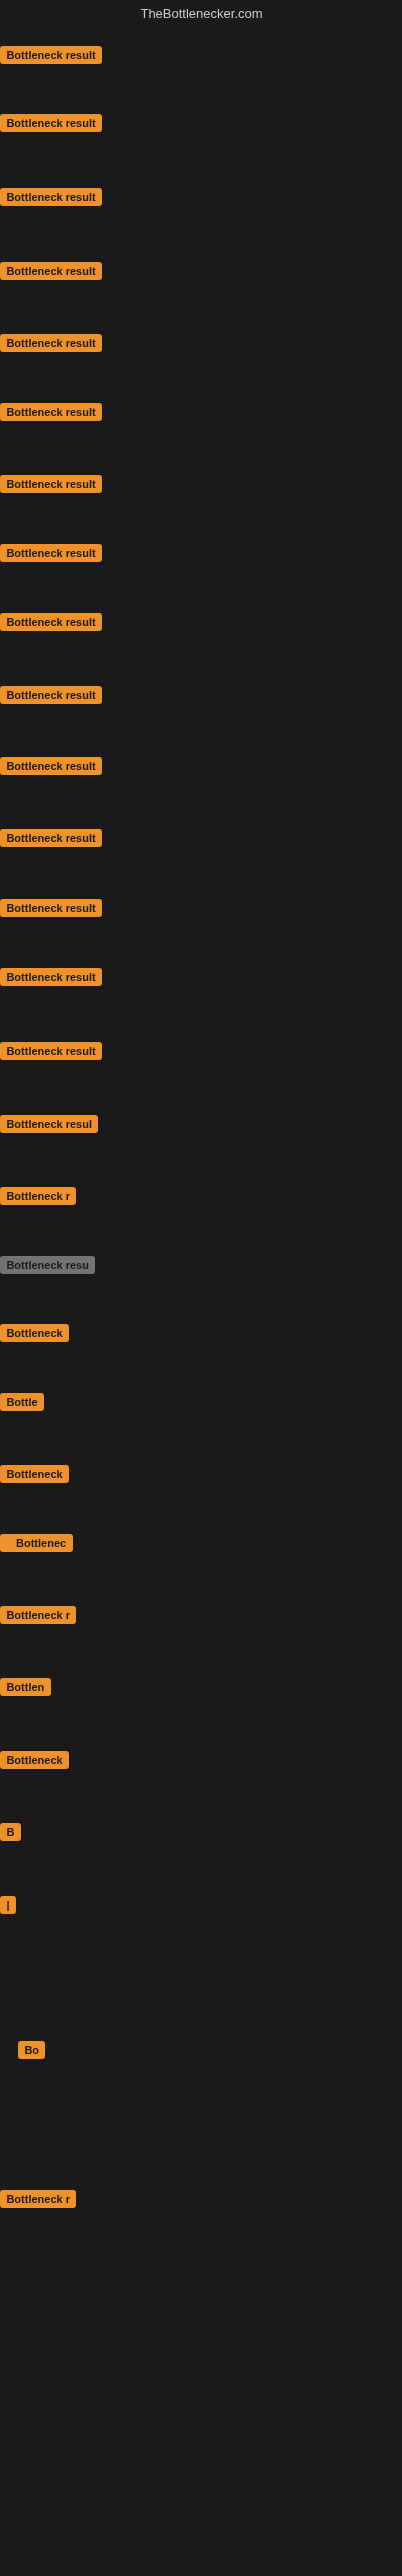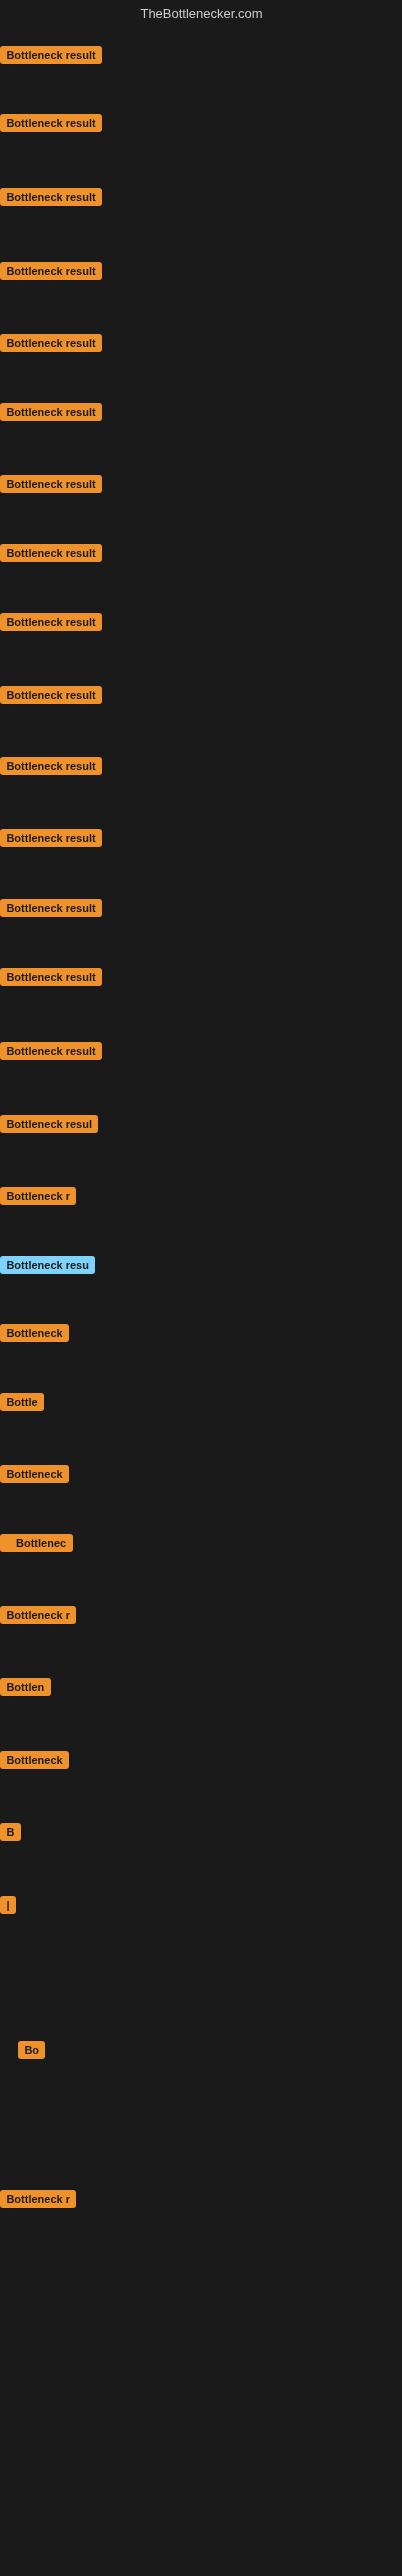--- a/index.html
+++ b/index.html
@@ -56,21 +56,21 @@
     <div class="bottleneck-item" style="top: 544px; left: 0px;"><span class="bottleneck-badge" style="background-color: rgb(240, 146, 43); color: rgb(26, 26, 26);">Bottleneck result</span></div>
     <div class="bottleneck-item" style="top: 613px; left: 0px;"><span class="bottleneck-badge" style="background-color: rgb(240, 146, 43); color: rgb(26, 26, 26);">Bottleneck result</span></div>
     <div class="bottleneck-item" style="top: 686px; left: 0px;"><span class="bottleneck-badge" style="background-color: rgb(240, 146, 43); color: rgb(26, 26, 26);">Bottleneck result</span></div>
     <div class="bottleneck-item" style="top: 757px; left: 0px;"><span class="bottleneck-badge" style="background-color: rgb(240, 146, 43); color: rgb(26, 26, 26);">Bottleneck result</span></div>
     <div class="bottleneck-item" style="top: 829px; left: 0px;"><span class="bottleneck-badge" style="background-color: rgb(240, 146, 43); color: rgb(26, 26, 26);">Bottleneck result</span></div>
     <div class="bottleneck-item" style="top: 899px; left: 0px;"><span class="bottleneck-badge" style="background-color: rgb(240, 146, 43); color: rgb(26, 26, 26);">Bottleneck result</span></div>
     <div class="bottleneck-item" style="top: 968px; left: 0px;"><span class="bottleneck-badge" style="background-color: rgb(240, 146, 43); color: rgb(26, 26, 26);">Bottleneck result</span></div>
     <div class="bottleneck-item" style="top: 1042px; left: 0px;"><span class="bottleneck-badge" style="background-color: rgb(240, 146, 43); color: rgb(26, 26, 26);">Bottleneck result</span></div>
     <div class="bottleneck-item" style="top: 1115px; left: 0px;"><span class="bottleneck-badge" style="background-color: rgb(240, 146, 43); color: rgb(26, 26, 26);">Bottleneck resul</span></div>
     <div class="bottleneck-item" style="top: 1187px; left: 0px;"><span class="bottleneck-badge" style="background-color: rgb(240, 146, 43); color: rgb(26, 26, 26);">Bottleneck r</span></div>
-    <div class="bottleneck-item" style="top: 1256px; left: 0px;"><span class="bottleneck-badge" style="background-color: #7dd3fc; color: rgb(26, 26, 26);">Bottleneck resu</span></div>
+    <div class="bottleneck-item" style="top: 1256px; left: 0px;"><span class="bottleneck-badge" style="background-color: #737373; color: rgb(26, 26, 26);">Bottleneck resu</span></div>
     <div class="bottleneck-item" style="top: 1324px; left: 0px;"><span class="bottleneck-badge" style="background-color: rgb(240, 146, 43); color: rgb(26, 26, 26);">Bottleneck</span></div>
     <div class="bottleneck-item" style="top: 1393px; left: 0px;"><span class="bottleneck-badge" style="background-color: rgb(240, 146, 43); color: rgb(26, 26, 26);">Bottle</span></div>
     <div class="bottleneck-item" style="top: 1465px; left: 0px;"><span class="bottleneck-badge" style="background-color: rgb(240, 146, 43); color: rgb(26, 26, 26);">Bottleneck</span></div>
     <div class="bottleneck-item" style="top: 1534px; left: 0px;"><span class="bottleneck-badge" style="background-color: rgb(240, 146, 43); color: rgb(26, 26, 26); padding-left: 16px;">Bottlenec</span></div>
     <div class="bottleneck-item" style="top: 1606px; left: 0px;"><span class="bottleneck-badge" style="background-color: rgb(240, 146, 43); color: rgb(26, 26, 26);">Bottleneck r</span></div>
     <div class="bottleneck-item" style="top: 1678px; left: 0px;"><span class="bottleneck-badge" style="background-color: rgb(240, 146, 43); color: rgb(26, 26, 26);">Bottlen</span></div>
     <div class="bottleneck-item" style="top: 1751px; left: 0px;"><span class="bottleneck-badge" style="background-color: rgb(240, 146, 43); color: rgb(26, 26, 26);">Bottleneck</span></div>
     <div class="bottleneck-item" style="top: 1823px; left: 0px;"><span class="bottleneck-badge" style="background-color: rgb(240, 146, 43); color: rgb(26, 26, 26);">B</span></div>
     <div class="bottleneck-item" style="top: 1896px; left: 0px;"><span class="bottleneck-badge" style="background-color: rgb(240, 146, 43); color: rgb(26, 26, 26);">|</span></div>
     <div class="bottleneck-item" style="top: 2041px; left: 18px;"><span class="bottleneck-badge" style="background-color: rgb(240, 146, 43); color: rgb(26, 26, 26);">Bo</span></div>

